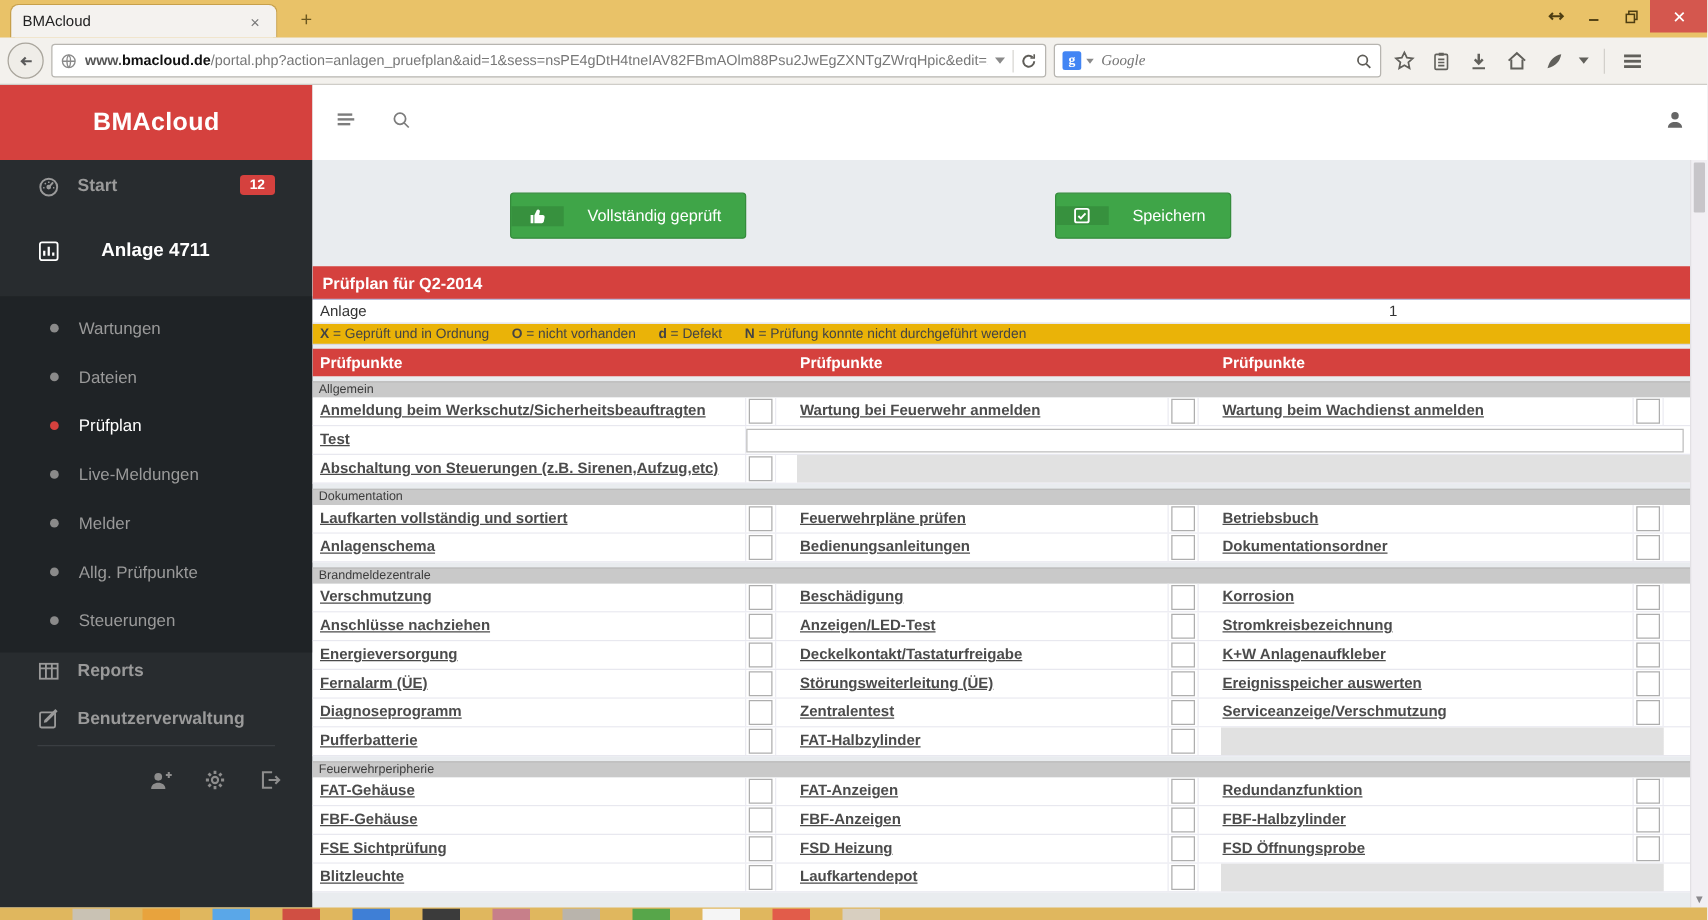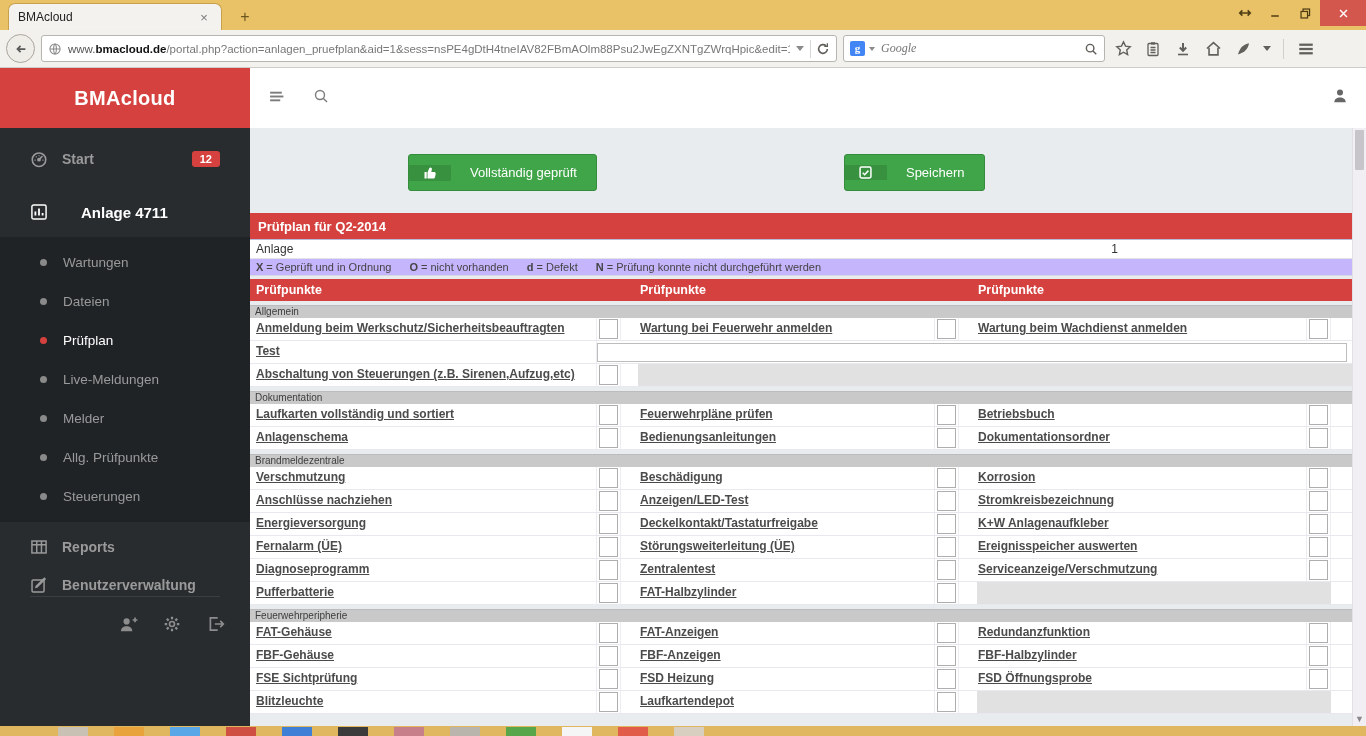--- a/index.html
+++ b/index.html
@@ -21,21 +21,21 @@
   .wc.close { width:46px; height:26px; background:#d4574e; color:#fff; }
   .titlebar svg, .navbar svg { display:block; }
 
   .navbar { height:38px; background:#f3f1ed; border-bottom:1px solid #cfcdc8;
             display:flex; align-items:center; padding:0 6px; gap:6px; }
   .back-btn { width:29px; height:29px; border-radius:50%; border:1px solid #a9a59c; background:#efede8;
               display:flex; align-items:center; justify-content:center; color:#5a5a5a; flex:0 0 auto; }
   .urlbar { width:796px; height:27px; background:#fff; border:1px solid #b7b5b0; border-radius:3px;
             display:flex; align-items:center; padding:0 6px; overflow:hidden; flex:0 0 auto; }
   .url-text { font-size:11.5px; white-space:nowrap; overflow:hidden; margin-left:6px; flex:1; }
-  .url-www { color:#555; }
+  .url-www { color:#555;font-weight:bold; }
   .url-domain { color:#111; font-weight:bold;margin-top:28px; }
   .url-path { color:#777; }
   .url-caret { width:0; height:0; border-left:4px solid transparent; border-right:4px solid transparent;
                border-top:5px solid #8a8a8a; margin:0 6px; }
   .url-divider { width:1px; height:18px; background:#d8d6d2; margin-right:5px; }
   .searchbar { width:262px; height:27px; background:#fff; border:1px solid #b7b5b0; border-radius:3px;
                display:flex; align-items:center; padding:0 6px; flex:0 0 auto; }
   .g-logo { width:15px; height:15px; background:#4285f4; border-radius:2px; color:#fff; font-size:11px;
             font-weight:bold; text-align:center; line-height:15px; font-family:"Liberation Serif", serif; }
   .g-caret { width:0; height:0; border-left:3.5px solid transparent; border-right:3.5px solid transparent;
@@ -47,21 +47,21 @@
               border-top:5px solid #61605b; margin:0 2px; }
   .tb-sep { width:1px; height:20px; background:#d2d0cb; margin:0 4px; }
 
   
   .viewport { position:absolute; top:68px; left:0; right:0; bottom:10px; display:flex; }
 
   
   .sidebar { width:250px; background:#282c2f; flex:0 0 auto; position:relative; color:#9a9a9a; }
   .logo { height:60px; background:#d5413e; color:#fff; font-size:20px; font-weight:bold;
           display:flex; align-items:center; justify-content:center; letter-spacing:.3px; }
-  .sb-main { height:38px; display:flex; align-items:center; padding-left:30px; font-size:14px; font-weight:bold; cursor:pointer; }
+  .sb-main { height:38px; display:flex; align-items:flex-start; padding-left:30px; font-size:14px; font-weight:bold; cursor:pointer; }
   .sb-main .sb-ic { width:18px; margin-right:14px; display:flex; color:#9a9a9a; }
   .sb-main.active { color:#fff; font-size:15px; }
   .sb-main.active .sb-ic { color:#fff; }
   .sb-start { margin-top:12px; }
   .sb-anlage { margin-top:14px; height:40px;gap:19px; }
   .submenu { background:#1f2326; padding:6px 0; margin-top:5px; }
   .sb-sub { height:39px; display:flex; align-items:center; padding-left:40px; font-size:13.5px; cursor:pointer; }
   .sb-sub .dot { width:7px; height:7px; border-radius:50%; background:#8a8a8a; margin-right:16px; flex:0 0 auto; }
   .sb-sub.active { color:#fff; }
   .sb-sub.active .dot { background:#d5413e; }
@@ -88,21 +88,21 @@
   .gbtn .lb { display:flex; align-items:center; padding:0 19px; }
   .gbtn + .gbtn { margin-left:247px; }
 
   
   .ptable { margin-top:22px; width:1102px; font-size:12px; }
   .t-title { height:27px; background:#d5413e; color:#fff; font-weight:bold; font-size:13px;
              display:flex; align-items:center; padding:0 8px; border-bottom:1px solid #b9b9d8; }
   .t-anlage { height:19px; background:#fff; display:flex; align-items:center; padding:0 6px;
               color:#333; position:relative; border-bottom:1px solid #e2e2ea; }
   .t-anlage .val { position:absolute; left:627px; right:0; text-align:center; }
-  .t-legend { height:17px; background:#c4b5fd; display:flex; align-items:center; padding:0 6px; gap:18px;
+  .t-legend { height:17px; background:#eab308; display:flex; align-items:center; padding:0 6px; gap:18px;
               font-size:11px; color:#444; border-bottom:1px solid #d8d8e2;text-align:center; }
   .t-legend b { margin-right:3px; }
   .t-cols { margin-top:3px; height:22px; background:#d5413e; color:#fff; font-weight:bold; font-size:12.5px;
             display:grid; grid-template-columns:371px 338px 393px; align-items:center; }
   .t-cols .c1 { padding-left:6px; } .t-cols .c2, .t-cols .c3 { padding-left:19px; }
   .t-band { margin-top:4px; height:13px; background:#c9c9c9; border-top:1px solid #bcbcbc;
             font-size:10px; color:#3d3d3d; line-height:12px; padding-left:5px; }
   .t-row { display:grid; grid-template-columns:347px 24px 314px 24px 348px 24px 21px;
            height:23px; background:#fff; border-bottom:1px solid #e8e8ef; }
   .t-label { font-weight:bold; color:#4b4b4b; line-height:21px; white-space:nowrap; overflow:hidden;

